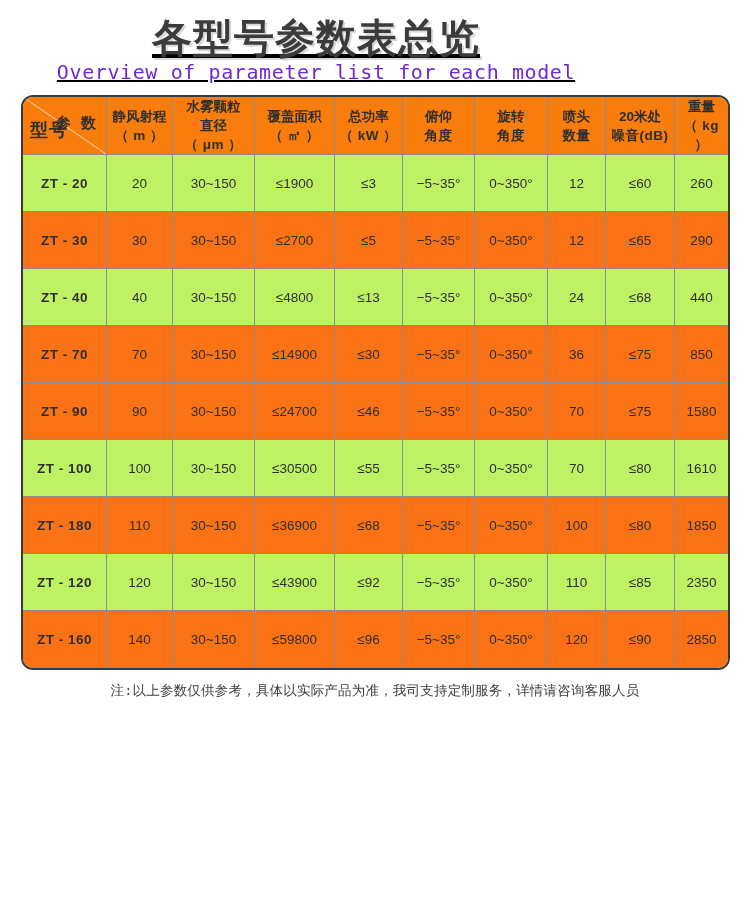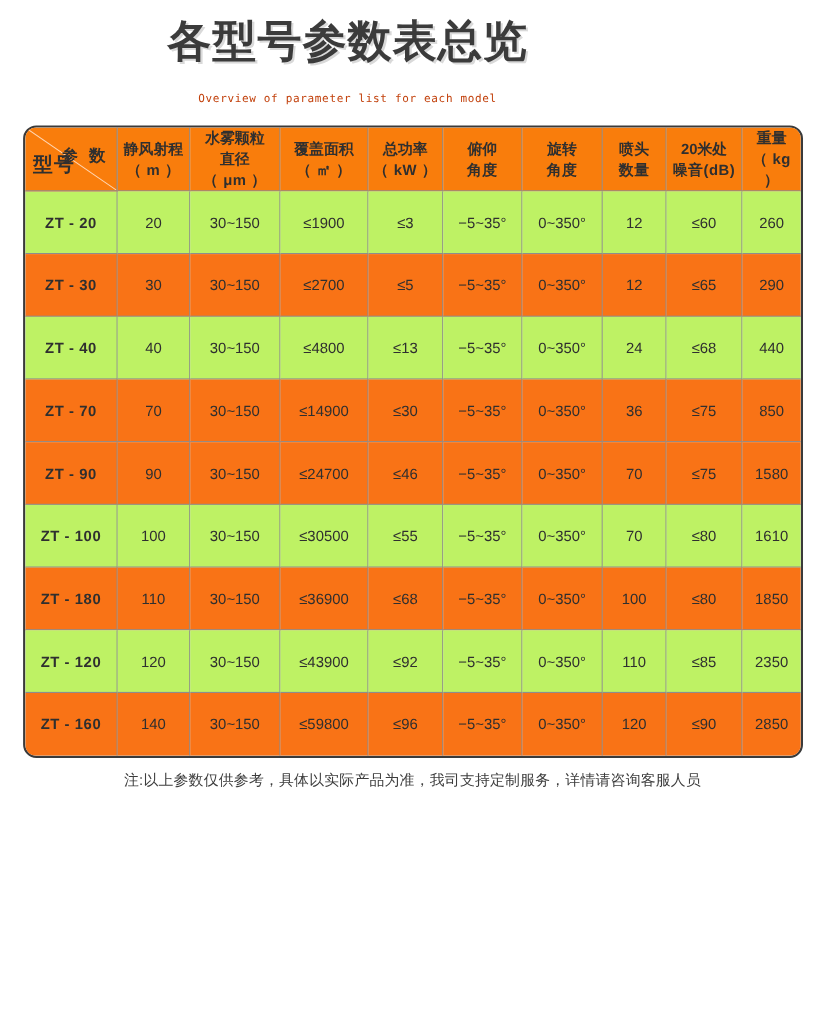--- a/index.html
+++ b/index.html
@@ -12,34 +12,35 @@
     background: #ffffff;
     font-family: "Liberation Sans", "DejaVu Sans", sans-serif;
     overflow: hidden;
   }
 
   
   .title-block {
     width: 632px;
     padding-top: 14px;
     text-align: center;
+    text-decoration: underline;
   }
   .main-title {
     font-size: 40px;
     font-weight: bold;
     color: #3b3b3b;
     letter-spacing: 1px;
     line-height: 48px;
     text-shadow: 2px 2px 0 #d9d9d9;
     font-family: "DejaVu Sans", "Liberation Sans", sans-serif;
   }
   .sub-title {
-    margin-top: 19px;
-    font-size: 10px;
-    color: #c2410c;
+    margin-top: 0;
+    font-size: 20px;
+    color: #6d28d9;
     letter-spacing: 0.6px;
     line-height: 20px;
     font-family: "DejaVu Sans Mono", "Liberation Mono", monospace;
   }
 
   
   .table-wrap {
     position: relative;
     margin: 13px auto 0 auto;
     width: 708px;
@@ -134,21 +135,21 @@
   }
 
   
   .footer-note {
     width: 750px;
     margin-top: 12px;
     text-align: center;
     font-size: 13.5px;
     color: #3d3d3d;
     letter-spacing: 0.2px;
-    font-family: Liberation Sans, sans-serif;
+    font-family: Liberation Mono, monospace;
   }
 </style>
 </head>
 <body>
 
 <div class="title-block">
   <div class="main-title">各型号参数表总览</div>
   <div class="sub-title">Overview of parameter list for each model</div>
 </div>
 

